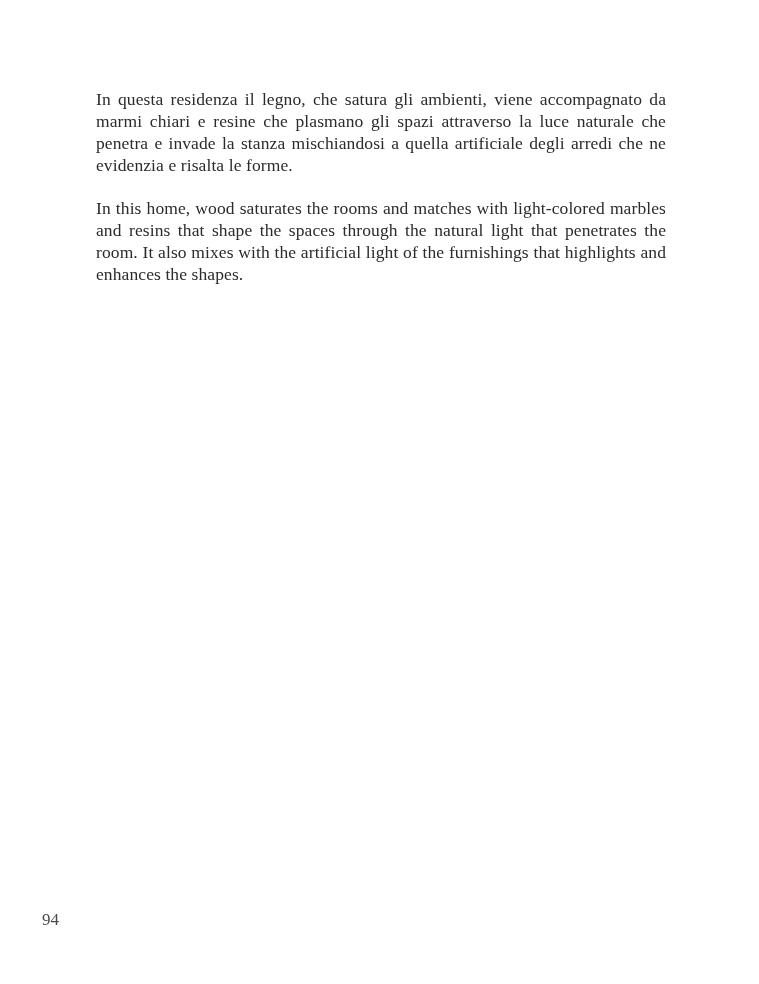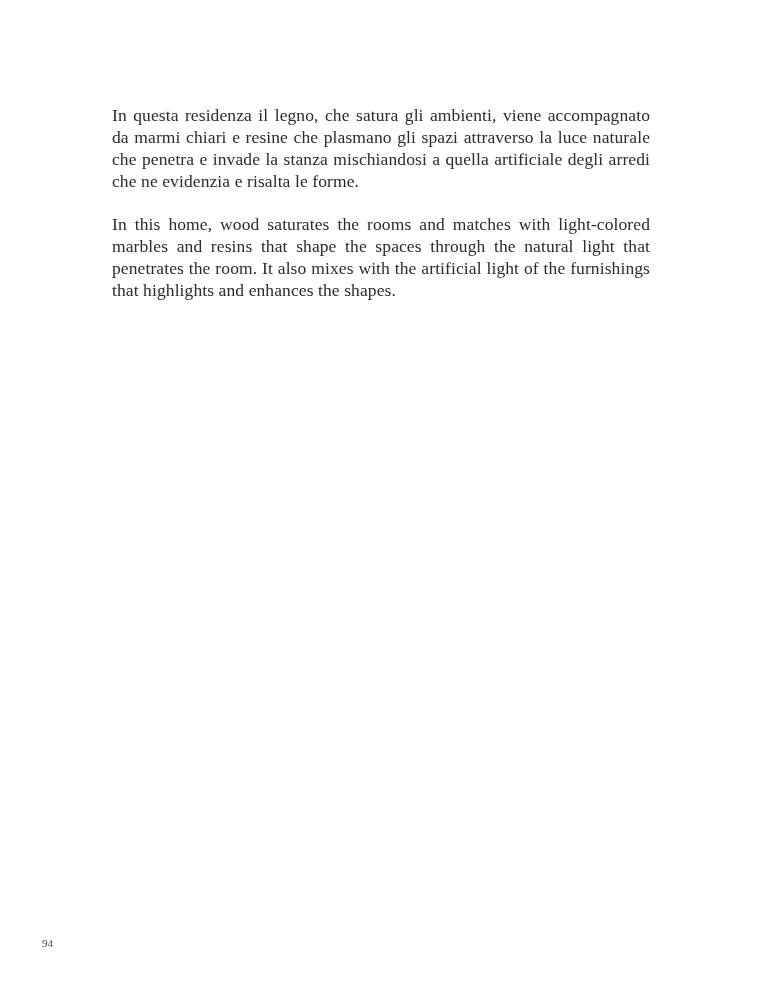--- a/index.html
+++ b/index.html
@@ -17,38 +17,38 @@
   }
 
   
   .text-block {
     position: absolute;
     left: 96px;
     top: 88px;
     width: 570px;
   }
   .para {
-    margin: 16px;
+    margin: 0;
     font-size: 17.5px;
     line-height: 22px;
     text-align: justify;
     letter-spacing: 0.1px;
     color: var(--text-color, #2b2b2b);
   }
   .para + .para {
     margin-top: 21px;
     font-family: Liberation Serif, serif;
   }
 
   
   .folio {
     position: absolute;
     left: 42px;
-    top: 936px;
-    font-size: 11px;
+    top: 913px;
+    font-size: 17px;
     line-height: 14px;
     color: var(--page-number-color, #4a4a4a);
   }
 </style>
 </head>
 <body>
 
 <main class="page">
 
   <section class="text-block">

